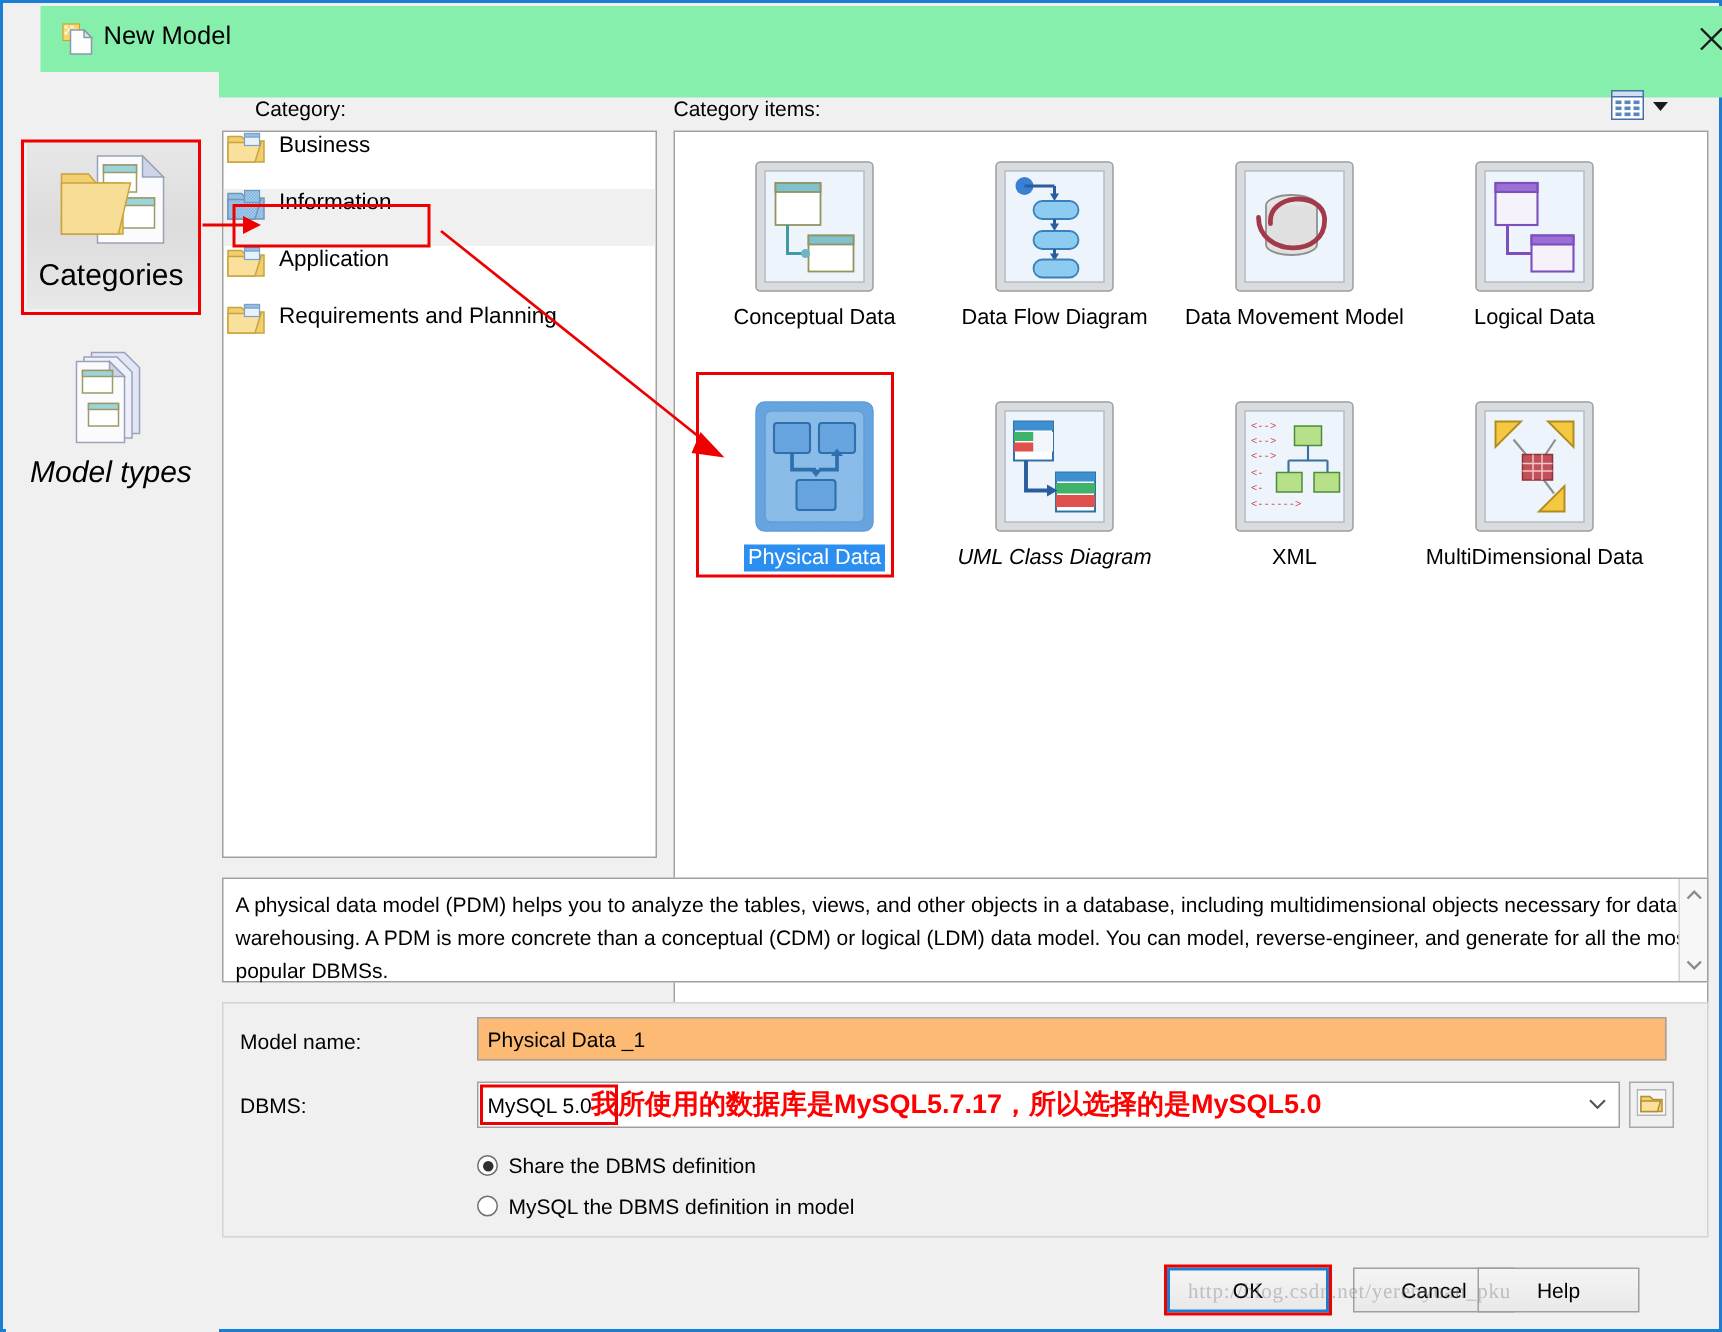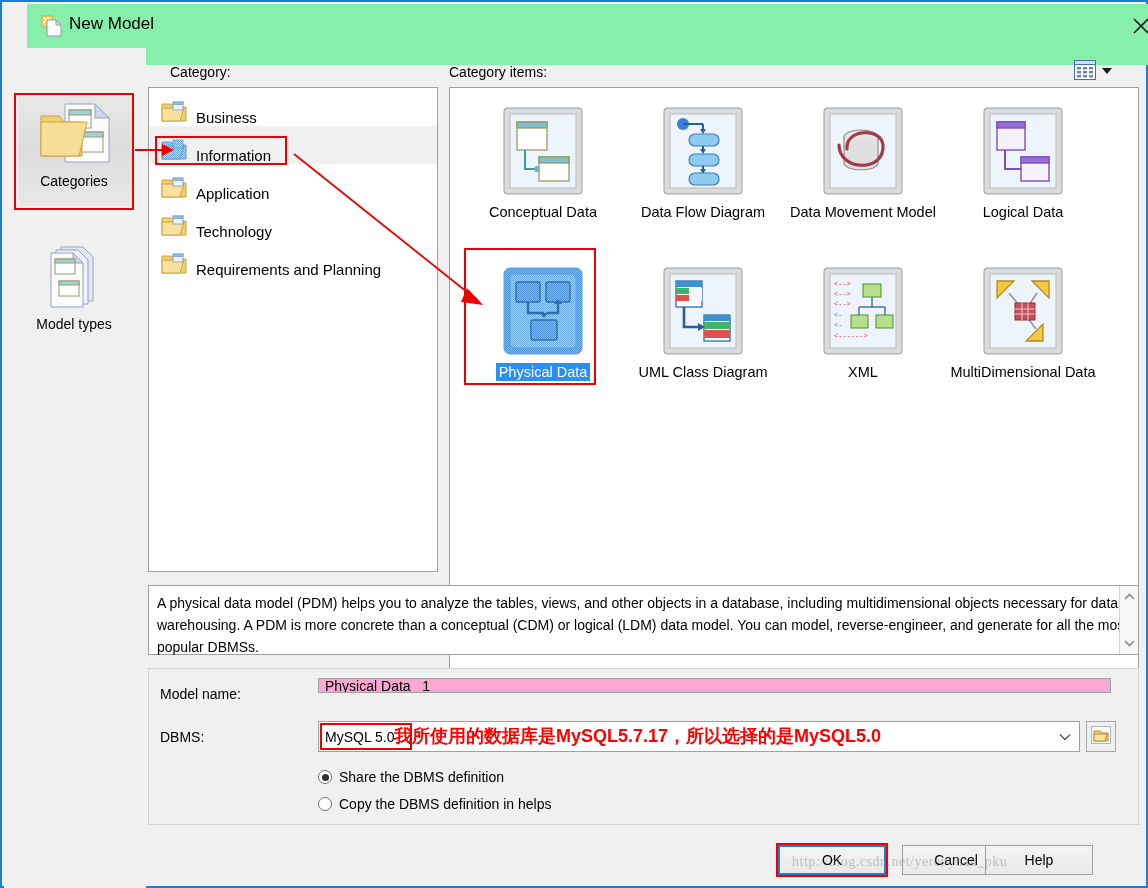--- a/index.html
+++ b/index.html
@@ -53,23 +53,23 @@
     width: 142px; height: 840px;
     background: #f0f0f0;
   }
   .side-btn {
     position: absolute;
     width: 112px;
     text-align: center;
     cursor: pointer;
   }
   #side-categories { left: 14px; top: 45px; height: 110px; }
-  #side-modeltypes { left: 14px; top: 192px; height: 110px; }
+  #side-modeltypes { left: 14px; top: 180px; height: 110px; font-style: italic; }
   .side-icon { height: 74px; display:flex; align-items:center; justify-content:center; }
-  .side-label { font-size: 14px; margin-top: 2px; }
+  .side-label { font-size: 20px; margin-top: 2px; }
 
   
   #hl-categories {
     position: absolute; left: 12px; top: 91px;
     width: 120px; height: 117px;
     border: 2px solid #ee0000;
     box-sizing: border-box;
     pointer-events: none;
   }
   
@@ -90,22 +90,22 @@
     position: absolute; left: 146px; top: 85px;
     width: 290px; height: 485px;
     background: #ffffff;
     border: 1px solid #a0a0a0;
     box-sizing: border-box;
     overflow: hidden;
   }
   .cat-item {
     position: relative;
     height: 38px;
-    display: flex; align-items: flex-end;
-    padding-left: 12px;
+    display: flex; align-items: flex-start;
+    padding-left: 2px;
     cursor: pointer;
   }
   .cat-item .cat-label { font-size: 15px; margin-left: 9px; }
   .cat-item.selected { background: #f0f0f0; }
   .cat-item.selected .cat-label { background:#f0f0f0; }
 
   
   #hl-information {
     position: absolute; left: 153px; top: 134px;
     width: 132px; height: 29px;
@@ -177,22 +177,22 @@
     position: absolute; left: 146px; top: 666px;
     width: 991px; height: 157px;
     border: 1px solid #d4d4d4;
     background: #f0f0f0;
     box-sizing: border-box;
   }
   #lbl-modelname { left: 158px; top: 684px; }
   #lbl-dbms { left: 158px; top: 727px; }
   #modelname-input {
     position: absolute; left: 316px; top: 676px;
-    width: 793px; height: 15px;
-    background: #f9a8d4;
+    width: 793px; height: 29px;
+    background: #fdba74;
     border: 1px solid #a0a0a0;
     box-sizing: border-box;
     font-family: "Liberation Sans", sans-serif;
     font-size: 14px;
     padding: 2px 6px;
     color: #000;
   }
   #dbms-combo {
     position: absolute; left: 316px; top: 719px;
     width: 762px; height: 31px;
@@ -425,31 +425,20 @@
         <svg width="26" height="22" viewBox="0 0 26 22">
           <path d="M1 3 h9 l3 3 h12 v14 h-24 z" fill="#f2ce6e" stroke="#c9a33c" stroke-width="1"></path>
           <path d="M1 7 h22 l-4 13 h-18 z" fill="#f9e09d" stroke="#c9a33c" stroke-width="1"></path>
           <rect x="12" y="1" width="10" height="8" fill="#e8f2fb" stroke="#7f9fc4" stroke-width="0.8"></rect>
           <rect x="12" y="1" width="10" height="2.4" fill="#8fc0e8" stroke="#7f9fc4" stroke-width="0.8"></rect>
         </svg>
       </span>
       <span class="cat-label">Application</span>
     </div>
 
-    <div class="cat-item">
-      <span>
-        <svg width="26" height="22" viewBox="0 0 26 22">
-          <path d="M1 3 h9 l3 3 h12 v14 h-24 z" fill="#f2ce6e" stroke="#c9a33c" stroke-width="1"></path>
-          <path d="M1 7 h22 l-4 13 h-18 z" fill="#f9e09d" stroke="#c9a33c" stroke-width="1"></path>
-          <rect x="12" y="1" width="10" height="8" fill="#e8f2fb" stroke="#7f9fc4" stroke-width="0.8"></rect>
-          <rect x="12" y="1" width="10" height="2.4" fill="#8fc0e8" stroke="#7f9fc4" stroke-width="0.8"></rect>
-        </svg>
-      </span>
-      <span class="cat-label">Technology</span>
-    </div>
 
     <div class="cat-item">
       <span>
         <svg width="26" height="22" viewBox="0 0 26 22">
           <path d="M1 3 h9 l3 3 h12 v14 h-24 z" fill="#f2ce6e" stroke="#c9a33c" stroke-width="1"></path>
           <path d="M1 7 h22 l-4 13 h-18 z" fill="#f9e09d" stroke="#c9a33c" stroke-width="1"></path>
           <rect x="12" y="1" width="10" height="8" fill="#e8f2fb" stroke="#7f9fc4" stroke-width="0.8"></rect>
           <rect x="12" y="1" width="10" height="2.4" fill="#8fc0e8" stroke="#7f9fc4" stroke-width="0.8"></rect>
         </svg>
       </span>
@@ -546,21 +535,21 @@
           <rect x="30" y="55" width="26" height="20" rx="2" fill="url(#dith2)" stroke="#2f6fae" stroke-width="1.4"></rect>
           <path d="M27 37 V48 H43" fill="none" stroke="#2f6fae" stroke-width="2.5"></path>
           <path d="M57 37 V48 H45" fill="none" stroke="#2f6fae" stroke-width="2.5"></path>
           <path d="M53 39 L61 39 L57 34 Z" fill="#2f6fae"></path>
           <path d="M39 48 L47 48 L43 53 Z" fill="#2f6fae"></path>
         </svg>
       </div>
       <div class="item-label"><span class="sel-text">Physical Data</span></div>
     </div>
 
-    <div class="item-cell" style="left:173px; top:174px;">
+    <div class="item-cell" style="left:173px; top:174px;font-style:italic;">
       <div class="item-thumb">
         <svg width="84" height="92" viewBox="0 0 84 92">
           <rect x="3" y="3" width="78" height="86" rx="3" fill="#d9dcdf" stroke="#9a9ea2" stroke-width="1"></rect>
           <rect x="9" y="9" width="66" height="74" fill="#eef4fb" stroke="#b7bcc1" stroke-width="1"></rect>
           <rect x="15" y="16" width="26" height="26" fill="#ffffff" stroke="#2e6fa8" stroke-width="1.3"></rect>
           <rect x="15" y="16" width="26" height="6" fill="#3d8fd0"></rect>
           <rect x="15" y="23" width="13" height="6" fill="#3fb36a"></rect>
           <rect x="15" y="30" width="13" height="6" fill="#e0504c"></rect>
           <rect x="28" y="23" width="13" height="13" fill="#f2f6fa"></rect>
           <rect x="43" y="50" width="26" height="26" fill="#ffffff" stroke="#2e6fa8" stroke-width="1.3"></rect>
@@ -669,21 +658,21 @@
   </div>
 
   <div class="radio-row" id="radio-share">
     <span class="radio-mark">
         <span class="dot"></span>
       </span>
     <span>Share the DBMS definition</span>
   </div>
   <div class="radio-row" id="radio-copy">
     <span class="radio-mark"></span>
-    <span>Copy the DBMS definition in helps</span>
+    <span>MySQL the DBMS definition in model</span>
   </div>
 
   <div class="btn" id="btn-ok">OK</div>
   <div class="btn" id="btn-cancel">Cancel</div>
   <div class="btn" id="btn-help">Help</div>
   <div id="hl-ok"></div>
 
   <div id="hl-categories"></div>
   <div id="hl-information"></div>
   <div id="hl-physical"></div>

